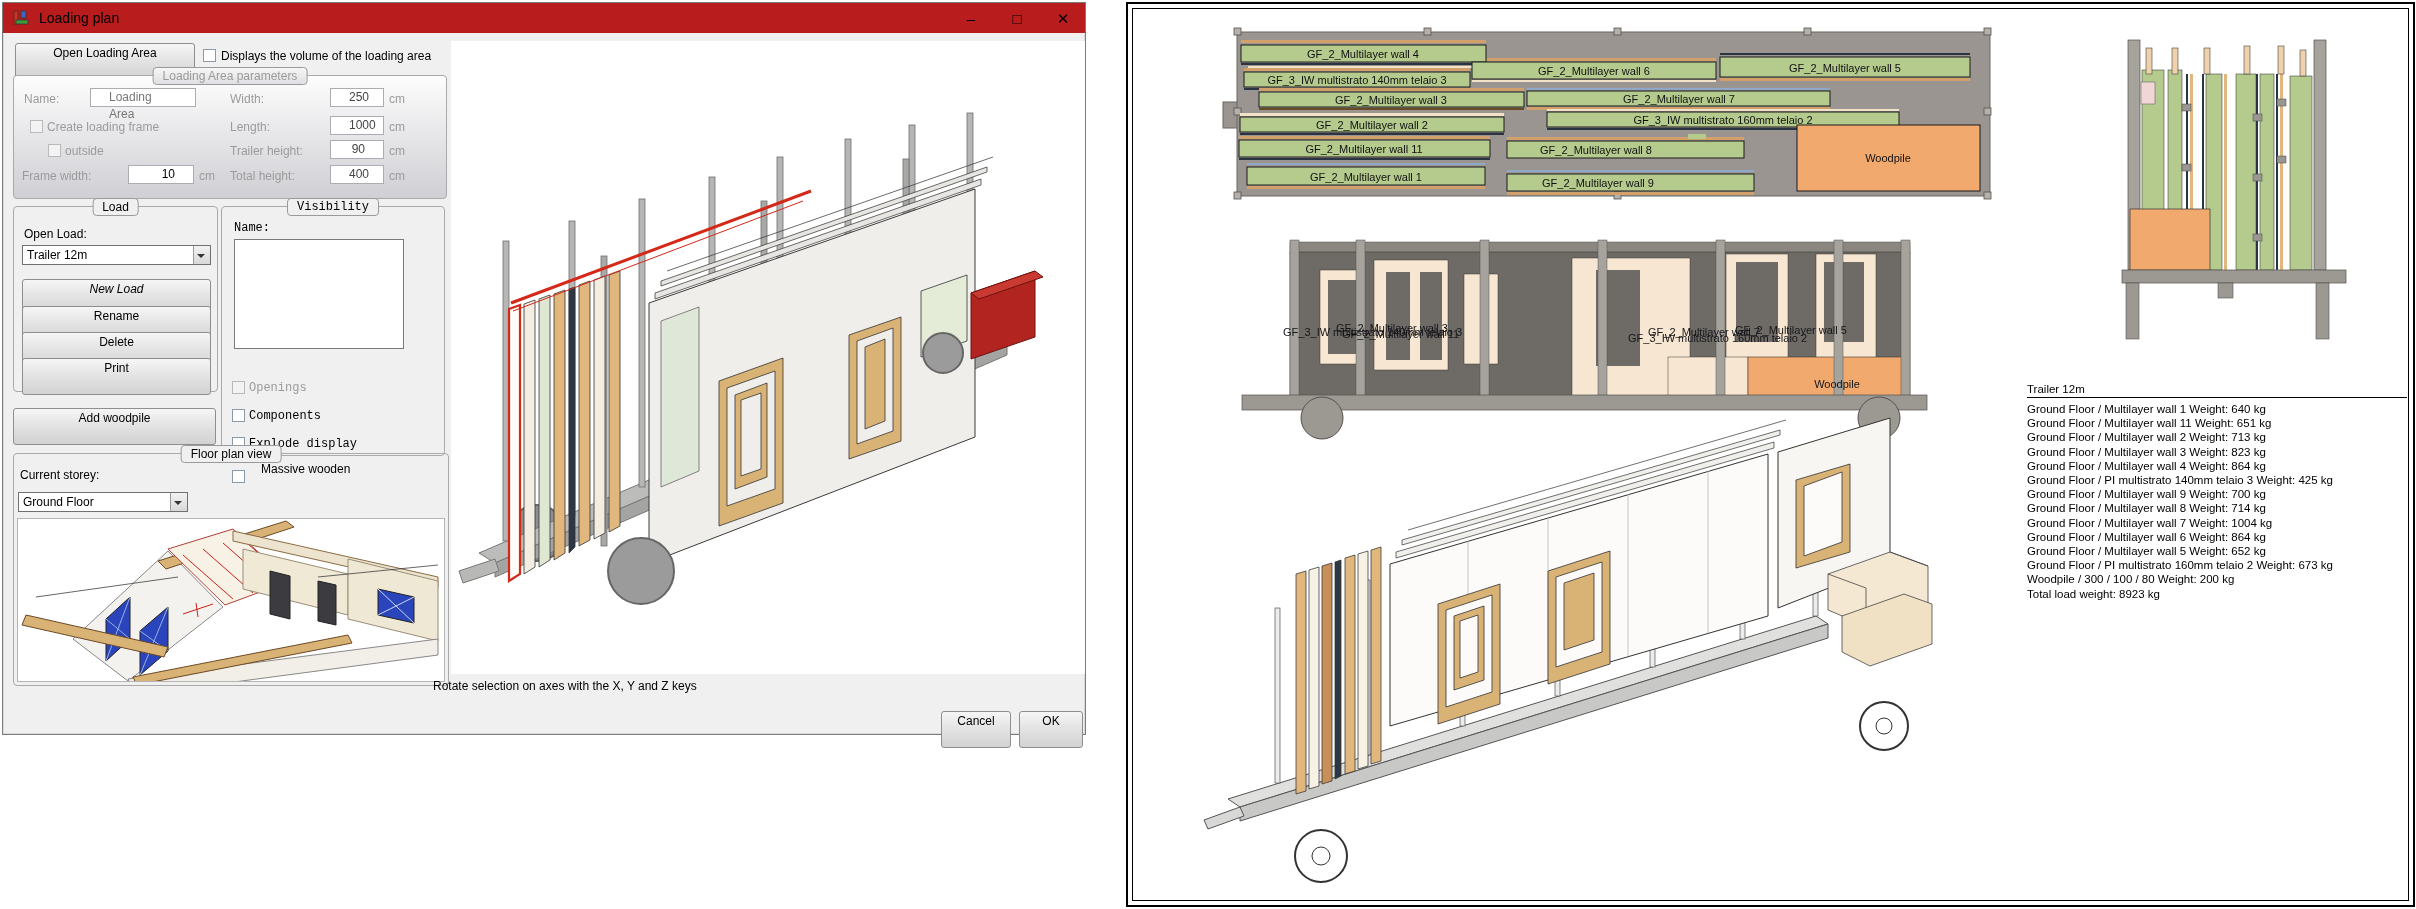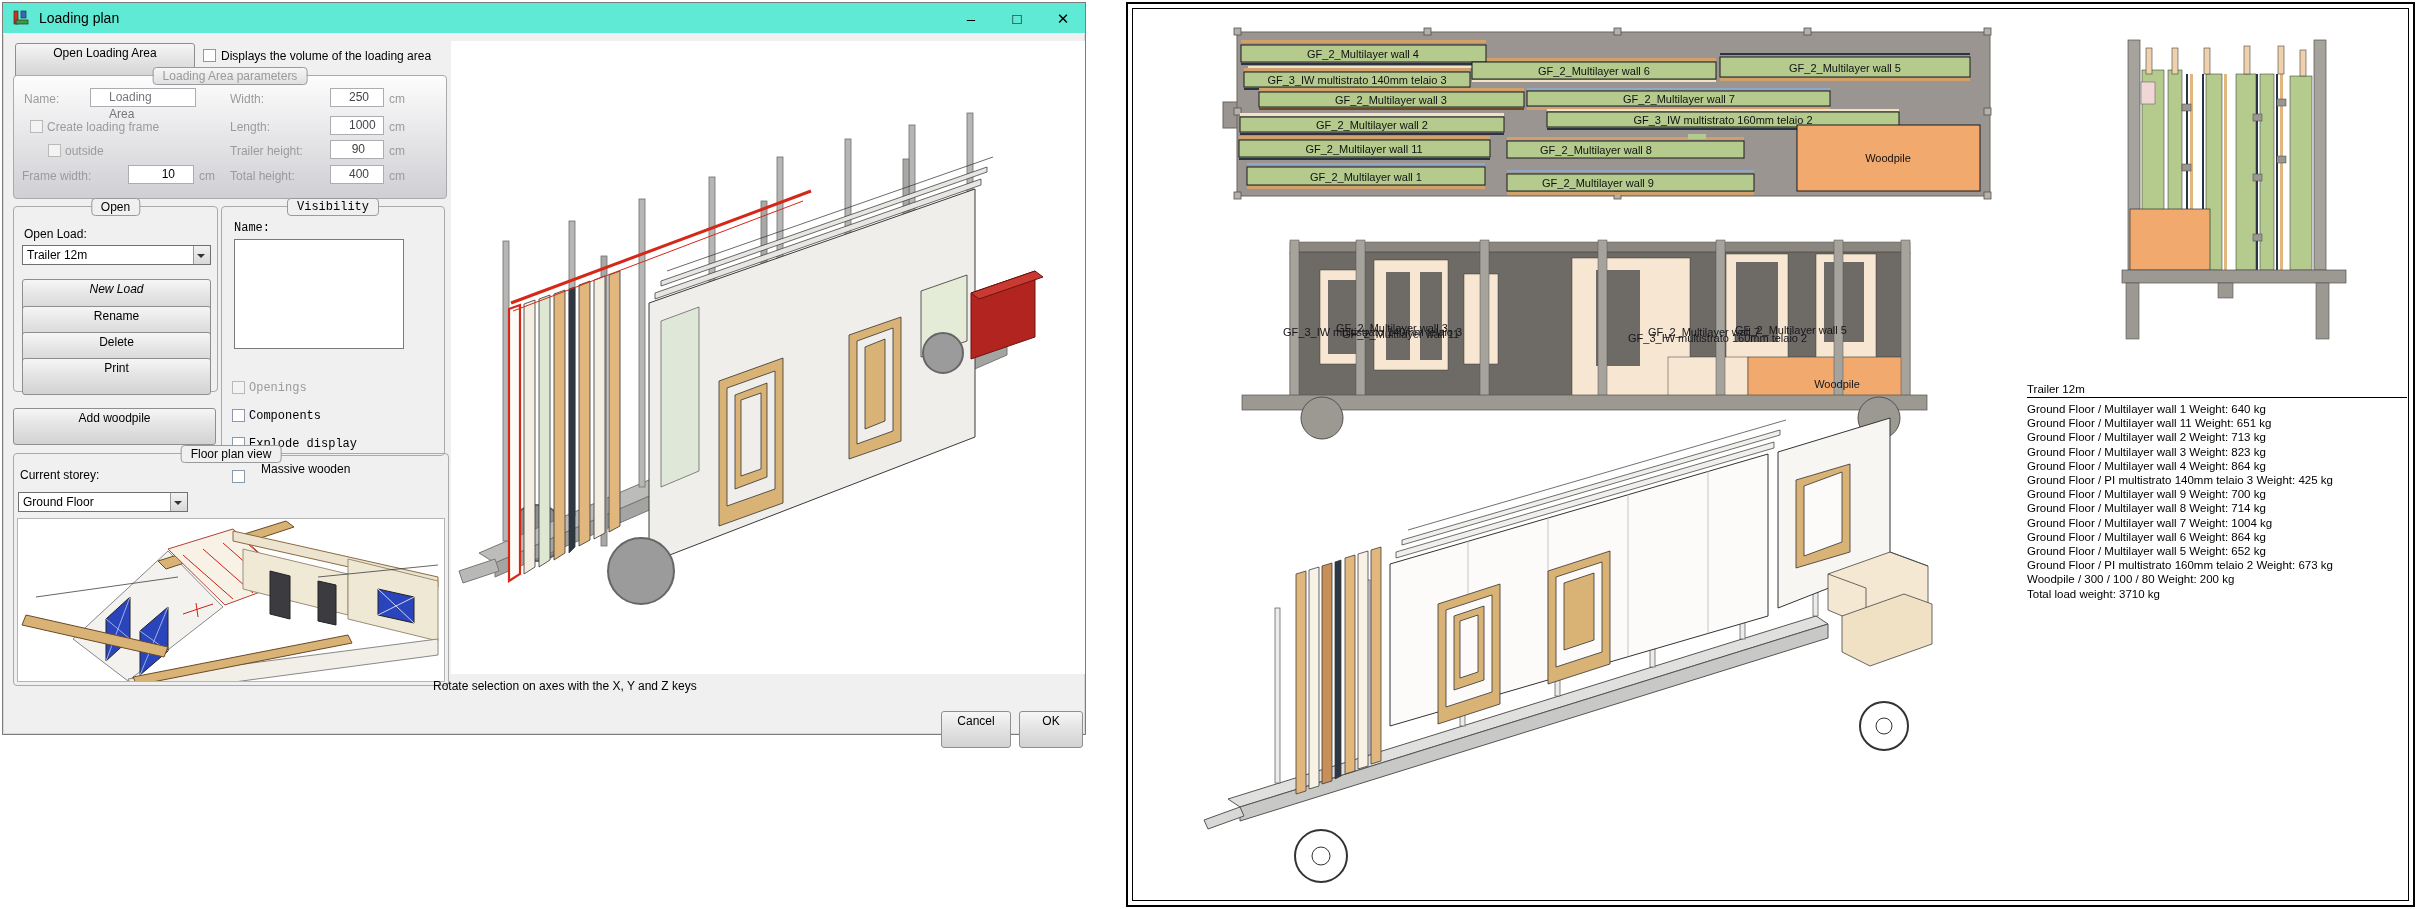--- a/index.html
+++ b/index.html
@@ -1,21 +1,21 @@
 <!DOCTYPE html>
 <html><head>
 <meta charset="utf-8">
 <style>
   html,body{margin:0;padding:0;background:#fff;width:2416px;height:909px;
     font-family:"Liberation Sans",sans-serif;-webkit-font-smoothing:antialiased;overflow:hidden;}
   *{box-sizing:border-box;}
   
   .dialog{position:absolute;left:2px;top:2px;width:1084px;height:733px;background:#f0f0f0;
     border:1px solid #7c7c7c;box-shadow:0 0 0 1px #d9d9d9 inset;}
-  .titlebar{position:absolute;left:0;top:0;right:0;height:31px;background:#5eead4;border-bottom:1px solid #f0f0f0;}
+  .titlebar{position:absolute;left:0;top:0;right:0;height:31px;background:#b91c1c;border-bottom:1px solid #f0f0f0;}
   .titlebar .appicon{position:absolute;left:9px;top:6px;width:19px;height:19px;}
   .titlebar .title{position:absolute;left:36px;top:7px;font-size:14px;color:#000;}
   .winbtn{position:absolute;top:0;width:44px;height:31px;text-align:center;line-height:31px;
     font-size:15px;color:#000;cursor:default;}
   .winbtn.min{left:946px}.winbtn.max{left:992px}.winbtn.close{left:1038px}
   
   .btn{position:absolute;height:37px;border:1px solid #8e8e8e;border-radius:3px;
     background:linear-gradient(#f6f6f6,#e4e4e4 45%,#d2d2d2);font-size:12px;color:#000;
     text-align:center;line-height:19px;cursor:default;}
   .grp{position:absolute;border:1px solid #aaa;border-radius:4px;}
@@ -88,21 +88,21 @@
     <span class="lbl dis" style="left:375px;top:68px;">cm</span>
     <span class="lbl dis" style="left:8px;top:93px;">Frame width:</span>
     <div class="field num" style="left:114px;top:89px;width:66px;color:#000;">10</div>
     <span class="lbl dis" style="left:185px;top:93px;">cm</span>
     <span class="lbl dis" style="left:216px;top:93px;">Total height:</span>
     <div class="field num" style="left:316px;top:89px;width:54px;">400</div>
     <span class="lbl dis" style="left:375px;top:93px;">cm</span>
   </div>
 
   <div class="grp" style="left:10px;top:203px;width:205px;height:186px;">
-    <span class="grp-cap">Open</span>
+    <span class="grp-cap">Load</span>
     <span class="lbl" style="left:10px;top:20px;">Open Load:</span>
     <div class="combo" style="left:8px;top:38px;width:189px;">
       <span>Trailer 12m</span>
       <span class="arrowbox">
           <span class="arrow"></span>
         </span>
     </div>
     <div class="btn" style="left:8px;top:72px;width:189px;font-style:italic;">New Load</div>
     <div class="btn" style="left:8px;top:99px;width:189px;">Rename</div>
     <div class="btn" style="left:8px;top:125px;width:189px;">Delete</div>
@@ -469,15 +469,15 @@
     <div class="wline">Ground Floor / Multilayer wall 3 Weight: 823 kg</div>
     <div class="wline">Ground Floor / Multilayer wall 4 Weight: 864 kg</div>
     <div class="wline">Ground Floor / PI multistrato 140mm telaio 3 Weight: 425 kg</div>
     <div class="wline">Ground Floor / Multilayer wall 9 Weight: 700 kg</div>
     <div class="wline">Ground Floor / Multilayer wall 8 Weight: 714 kg</div>
     <div class="wline">Ground Floor / Multilayer wall 7 Weight: 1004 kg</div>
     <div class="wline">Ground Floor / Multilayer wall 6 Weight: 864 kg</div>
     <div class="wline">Ground Floor / Multilayer wall 5 Weight: 652 kg</div>
     <div class="wline">Ground Floor / PI multistrato 160mm telaio 2 Weight: 673 kg</div>
     <div class="wline">Woodpile / 300 / 100 / 80 Weight: 200 kg</div>
-    <div class="wline">Total load weight: 3710 kg</div>
+    <div class="wline">Total load weight: 8923 kg</div>
   </div>
 </div>
 
 </body></html>

